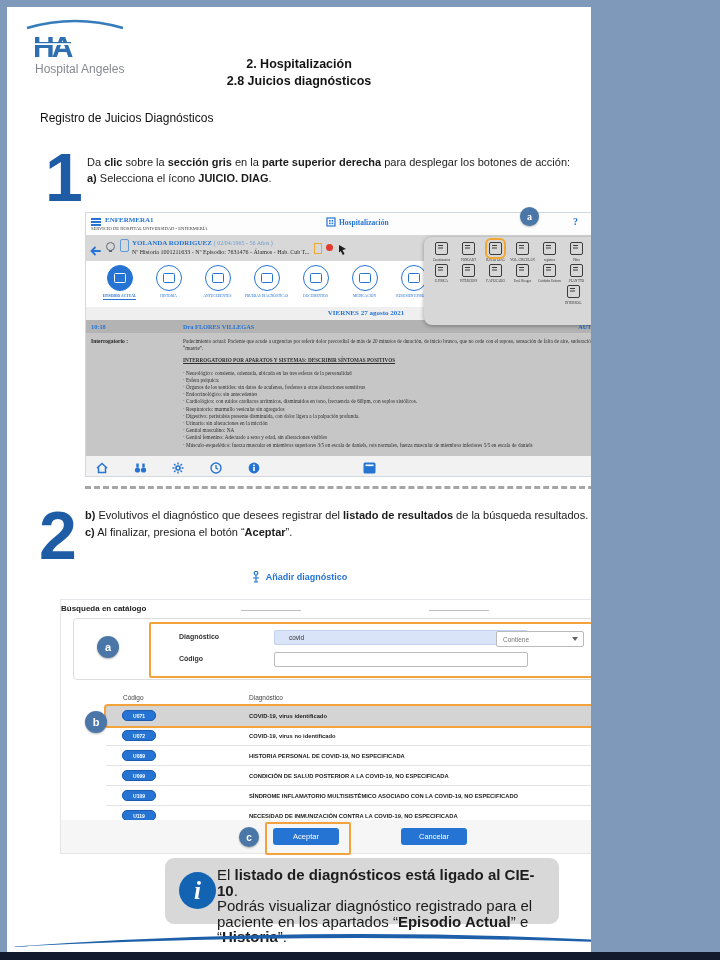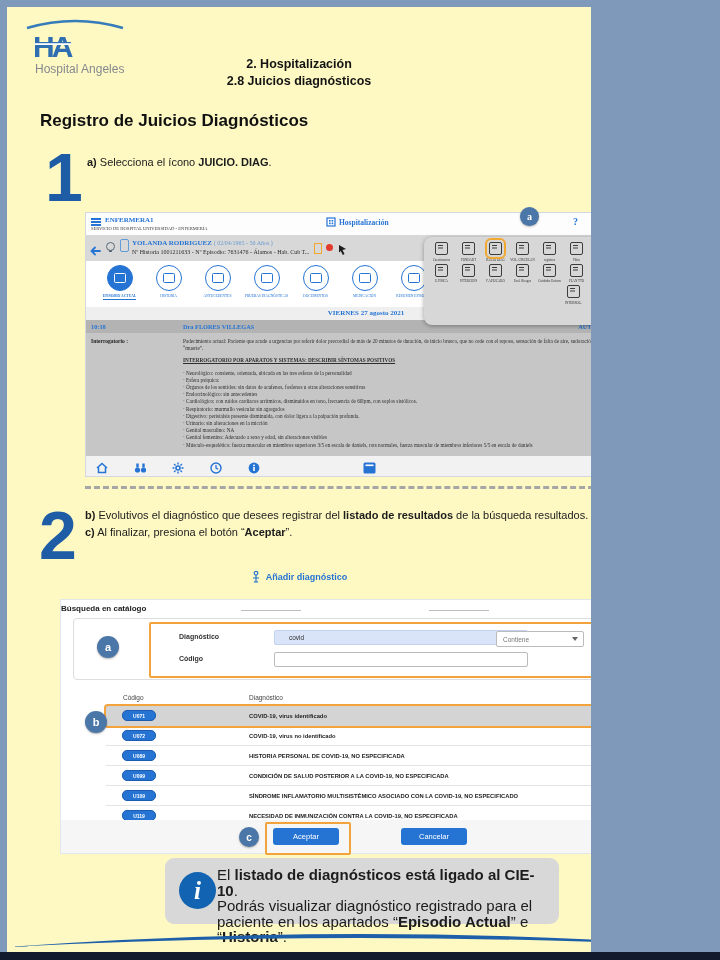--- a/index.html
+++ b/index.html
@@ -1,28 +1,28 @@
 <!DOCTYPE html>
 <html><head>
 <meta charset="utf-8">
 <style>
   html,body{margin:0;padding:0}
   body{width:720px;height:960px;position:relative;background:#7e99ba;
        font-family:"Liberation Sans",sans-serif;overflow:hidden}
-  .page{position:absolute;left:7px;top:7px;width:584px;height:945px;background:#fef9c3;overflow:hidden}
+  .page{position:absolute;left:7px;top:7px;width:584px;height:945px;background:#ffffff;overflow:hidden}
   .dark-strip{position:absolute;left:0;bottom:0;width:720px;height:8px;background:#121a2e}
   .rich span.b{font-weight:700}
 
   
   .logo{position:absolute;left:18px;top:6px;width:120px;height:64px}
   .logo svg{display:block}
   .brand{position:absolute;left:10px;top:49px;font-size:12px;color:#85898f;white-space:nowrap}
   .hline{position:absolute;left:0;right:0;text-align:center;font-weight:700;font-size:12.5px;color:#141414}
   .hline1{top:50px}.hline2{top:67px}
-  .doc-title{position:absolute;left:33px;top:104px;font-size:17px;font-weight:700;color:#111}
+  .doc-title{position:absolute;left:33px;top:104px;font-size:12px;font-weight:400;color:#111}
 
   
   .stepnum{position:absolute;font-size:68px;font-weight:700;color:#1e5ca6;line-height:1;letter-spacing:-2px}
   .n1{left:38px;top:136px}.n2{left:32px;top:494px}
   .steptext{position:absolute;font-size:11px;line-height:16px;color:#1c1c1c}
   .t1{left:80px;top:147px;width:580px}
   .t2{left:78px;top:500px;width:590px;line-height:17px}
   .divider{position:absolute;left:78px;top:479px;width:554px;border-top:3px dashed #a6a6a6}
 
   
@@ -161,20 +161,21 @@
     </svg>
     <div class="brand">Hospital Angeles</div>
   </div>
 
   <div class="hline hline1">2. Hospitalización</div>
   <div class="hline hline2">2.8 Juicios diagnósticos</div>
   <div class="doc-title">Registro de Juicios Diagnósticos</div>
 
   <div class="stepnum n1">1</div>
   <div class="steptext t1">
+    <div class="rich"><span>Da </span><span class="b">clic</span><span> sobre la </span><span class="b">sección gris</span><span> en la </span><span class="b">parte superior derecha</span><span> para desplegar los botones de acción:</span></div>
     <div class="rich"><span class="b">a) </span><span>Selecciona el ícono </span><span class="b">JUICIO. DIAG</span><span>.</span></div>
   </div>
 
   <div class="shot1">
 
     <div class="s1-top">
       <span class="burger">
           <i></i>
           <i></i>
           <i></i>

